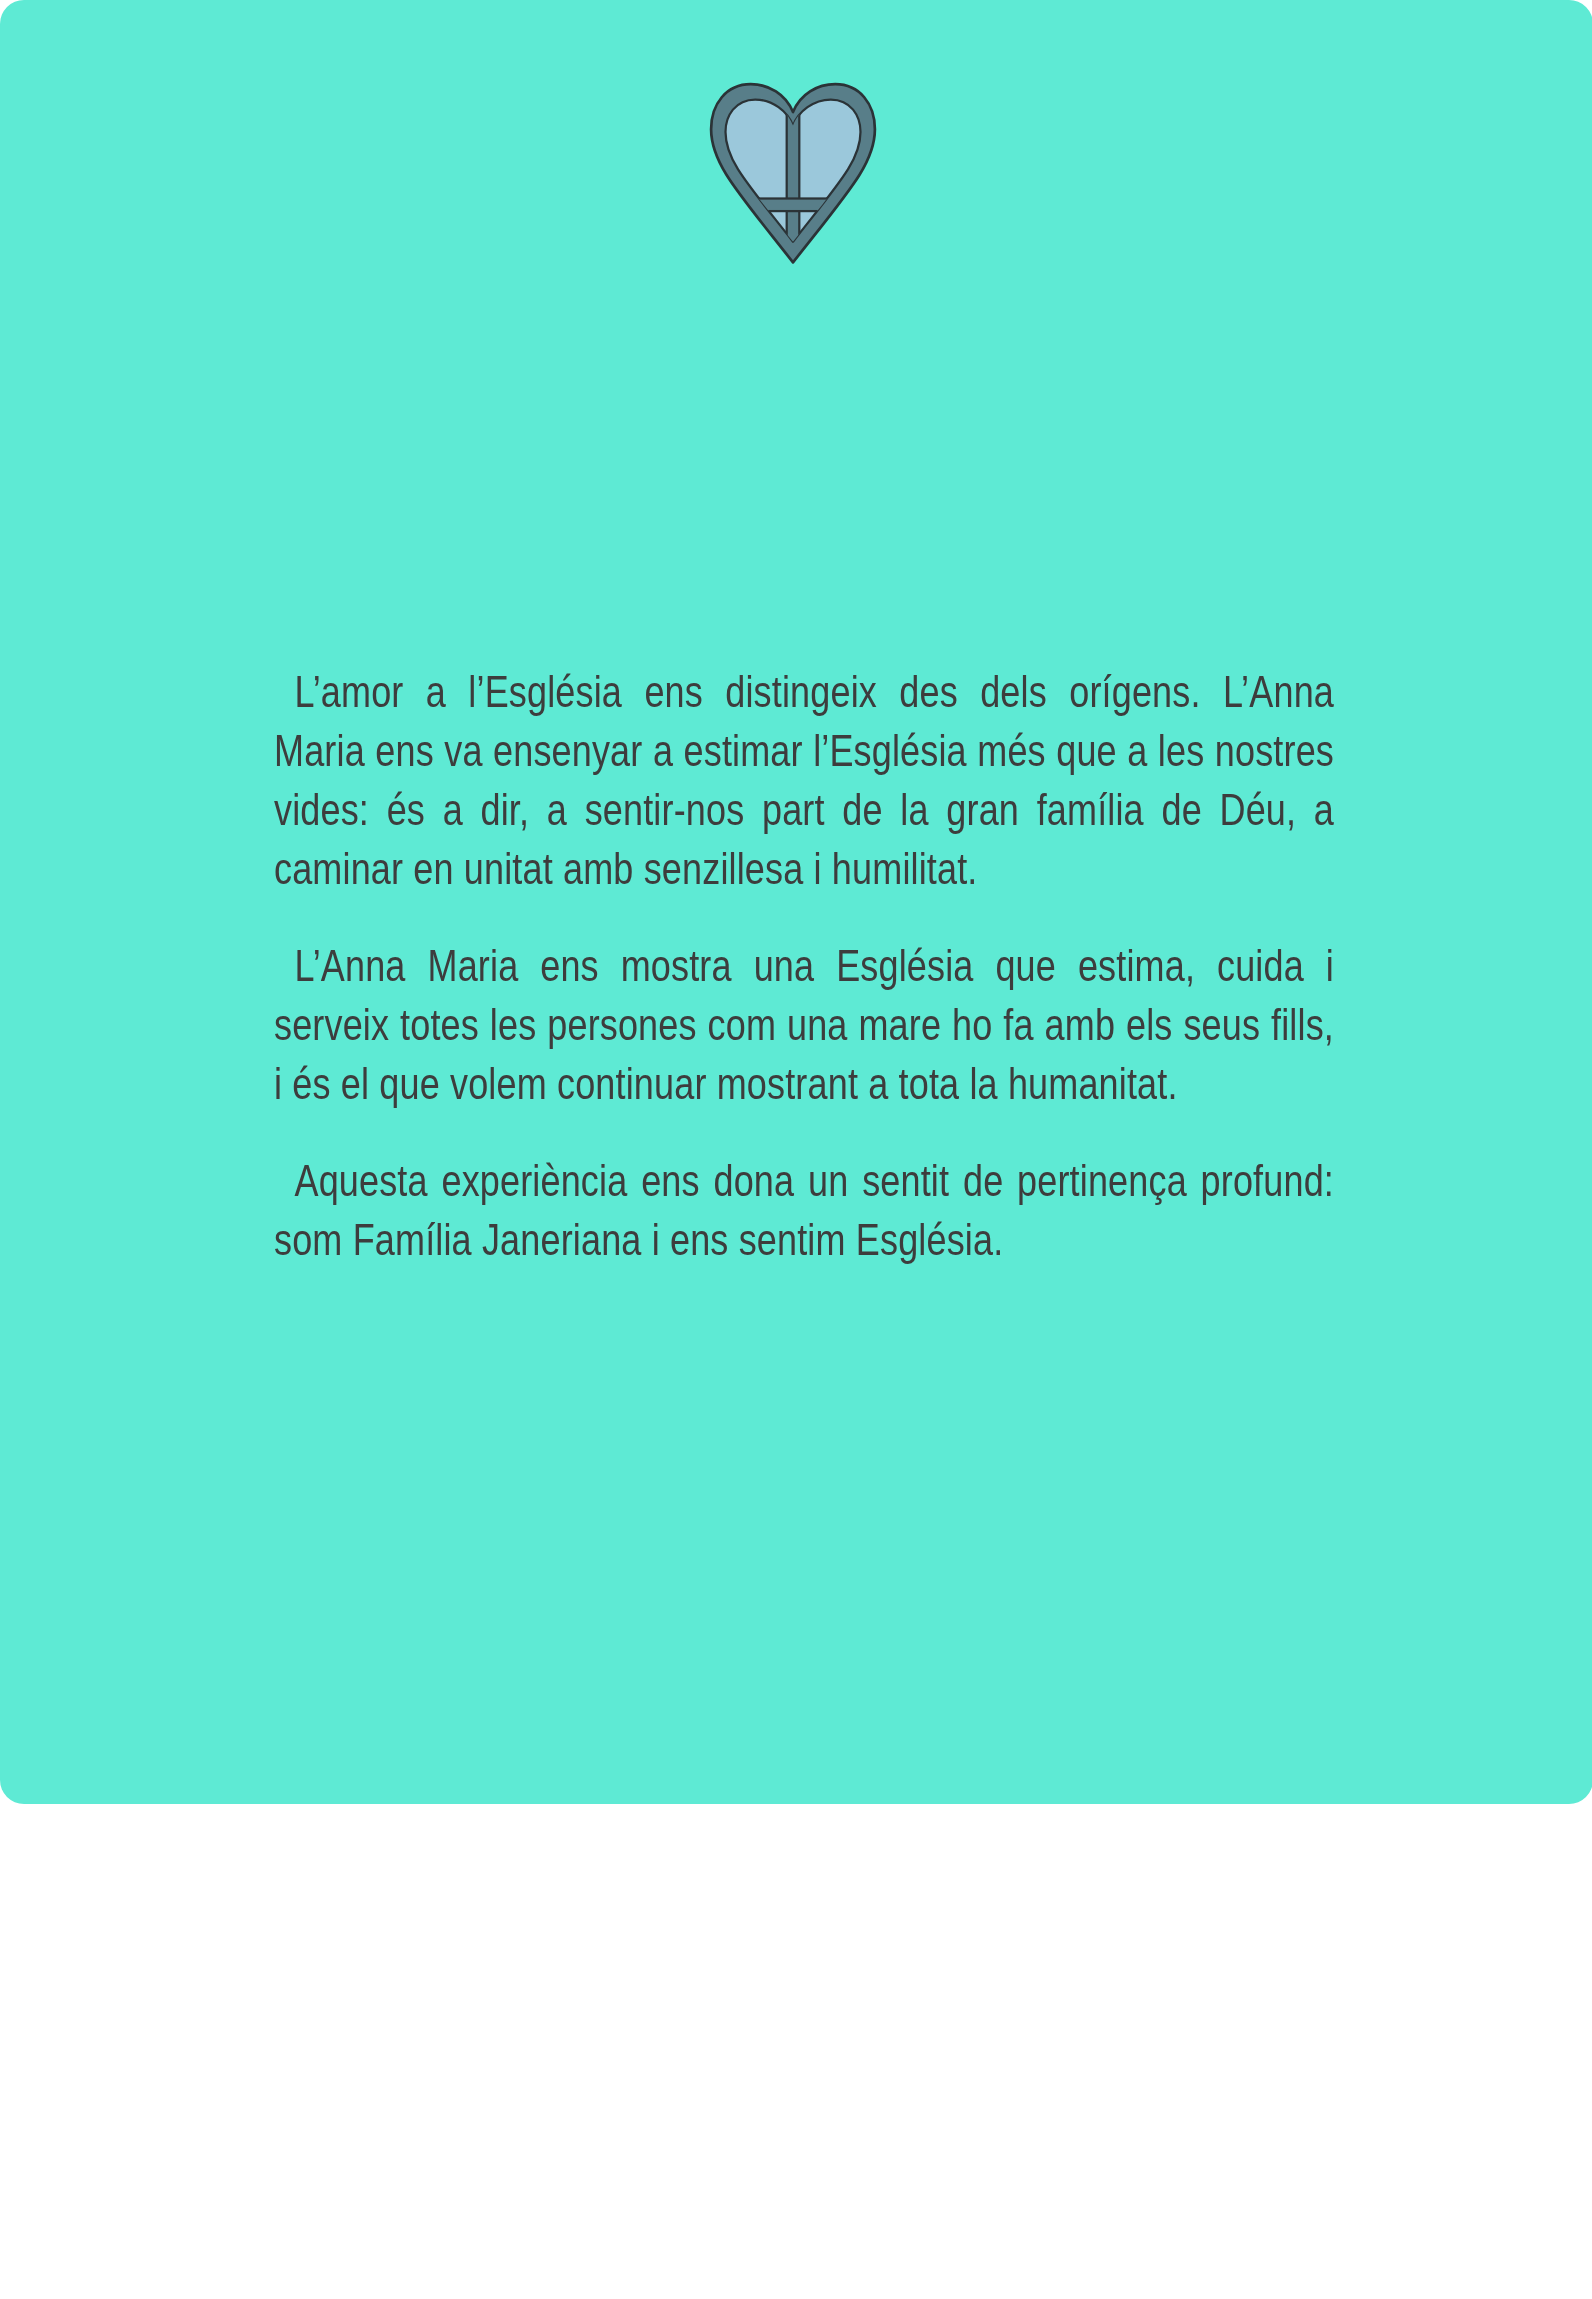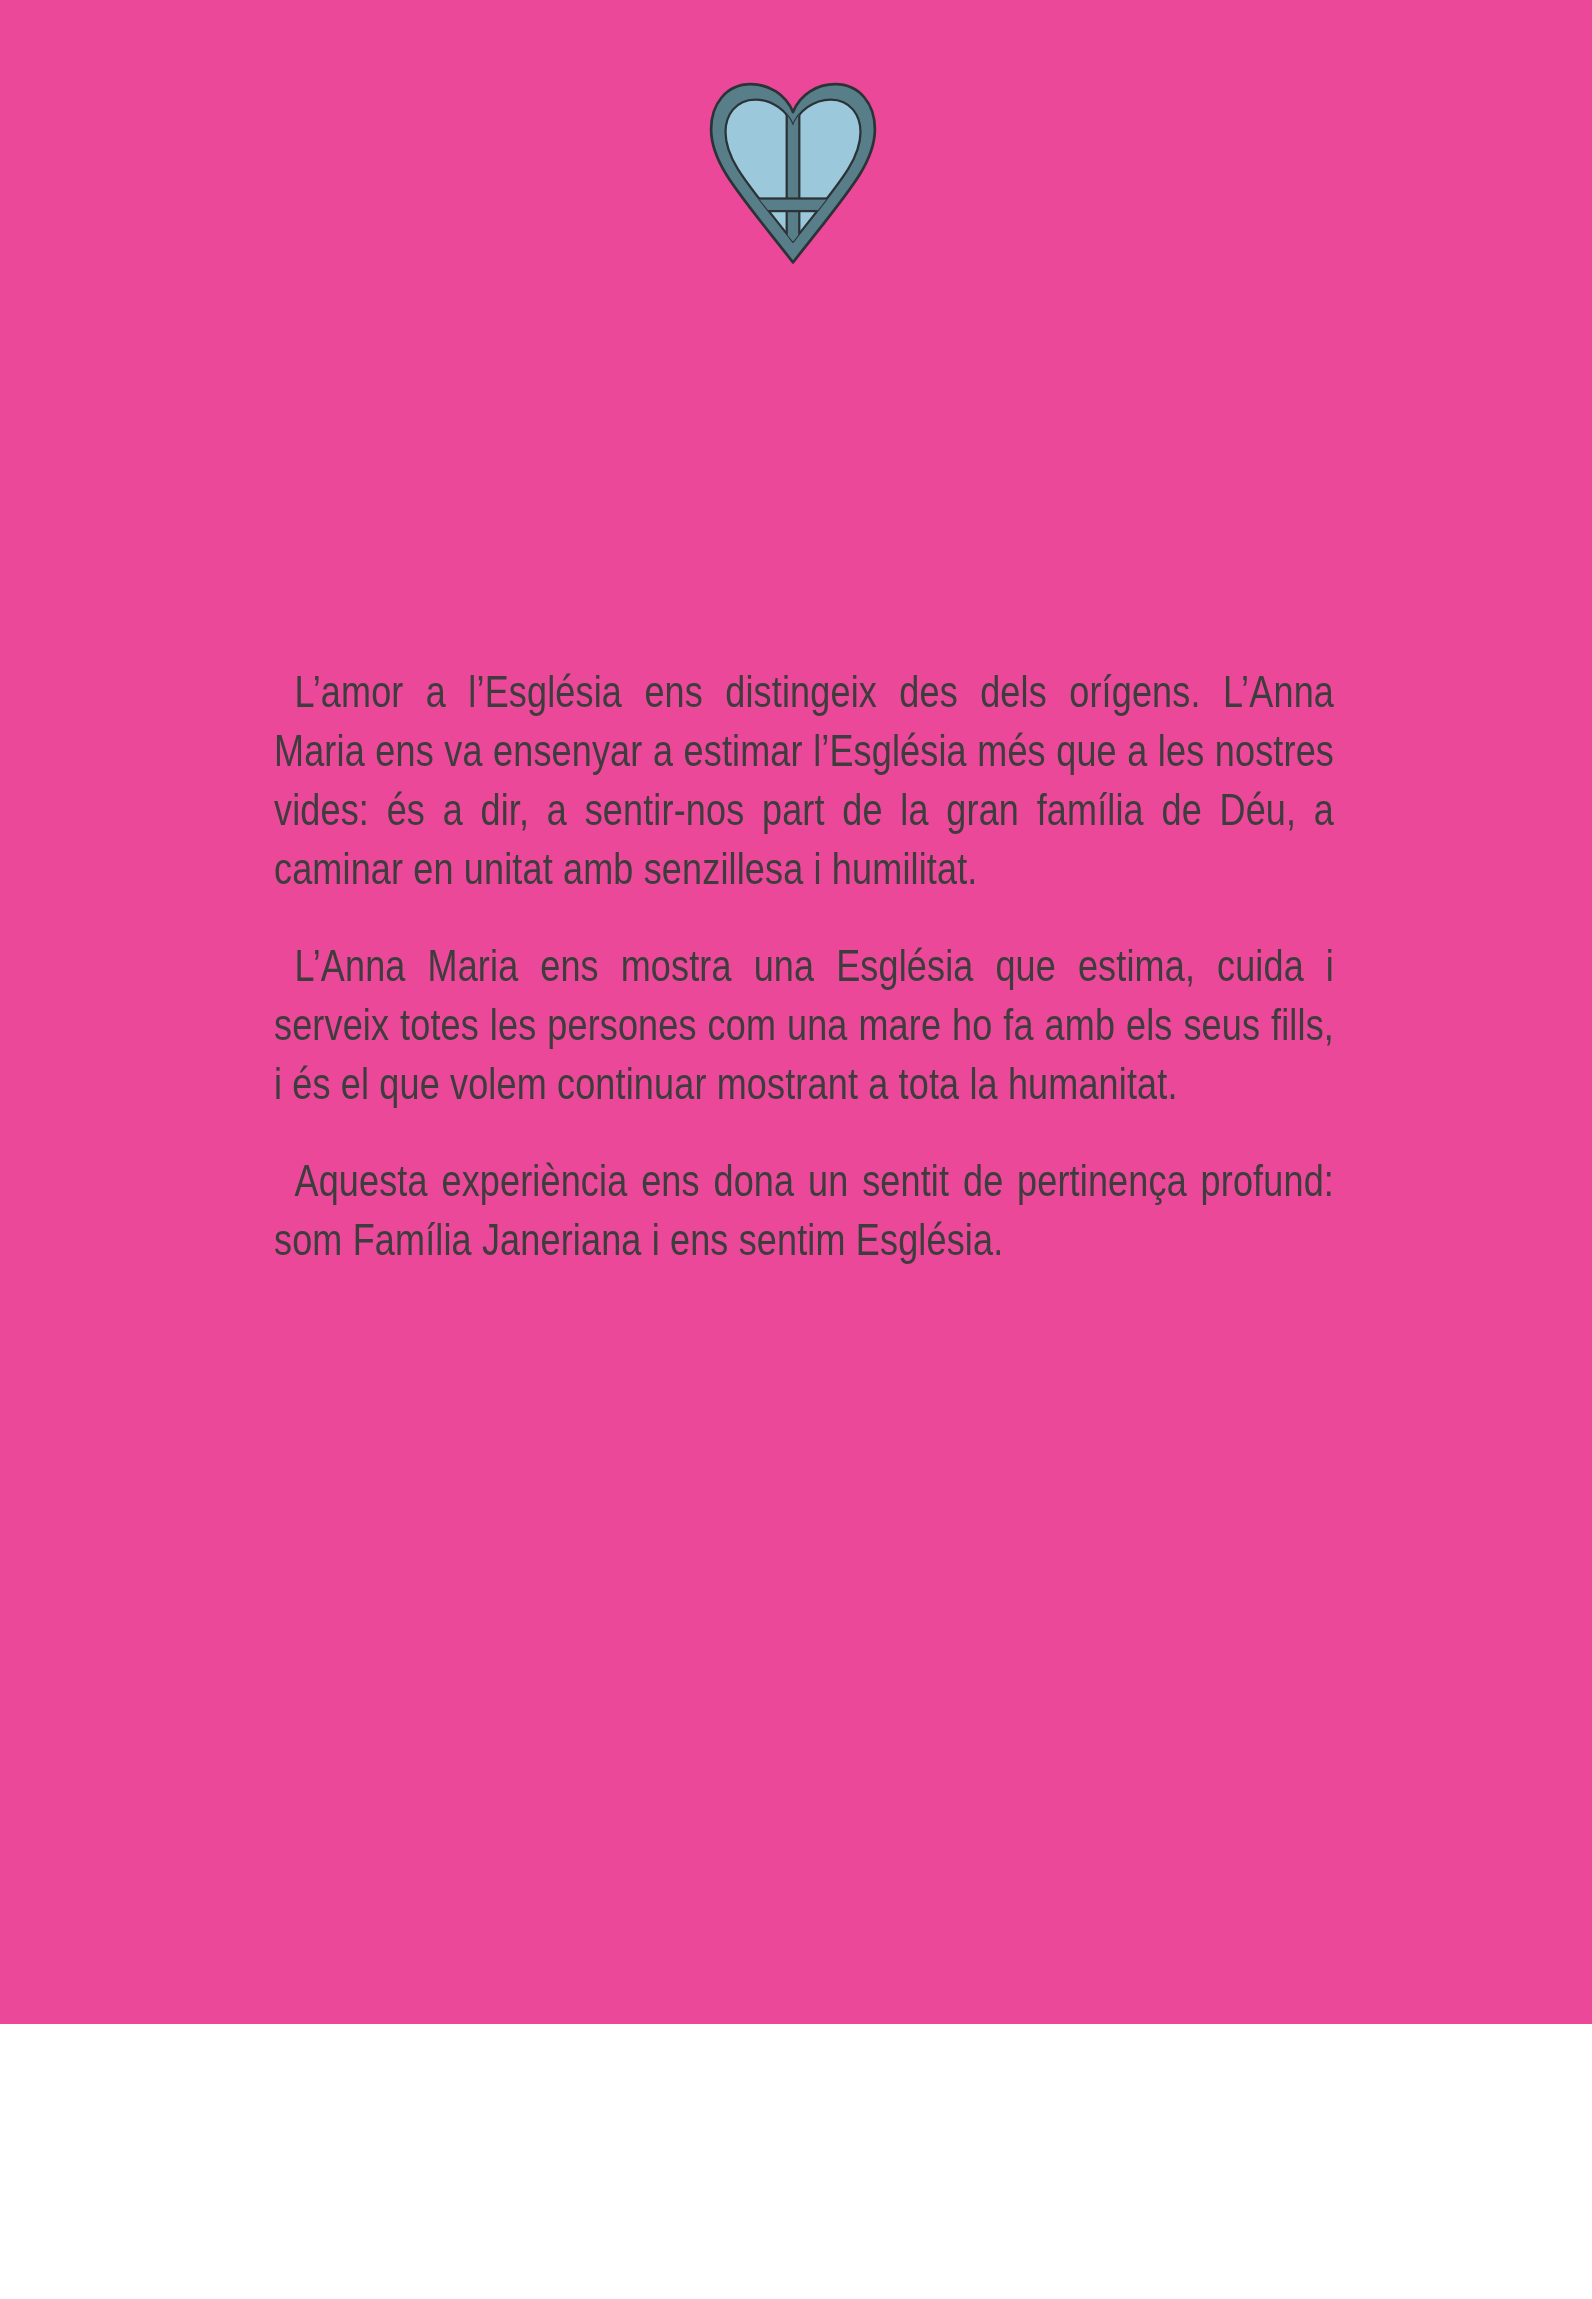--- a/index.html
+++ b/index.html
@@ -3,24 +3,25 @@
 <meta charset="utf-8">
 <style>
   html, body {
     margin: 0;
     padding: 0;
     background: #ffffff;
   }
   .page {
     position: relative;
     width: 1593px;
-    height: 2024px;
-    background: #ec4899;
+    height: 1804px;
+    background: #5eead4;
     overflow: hidden;
     font-family: "Liberation Sans", sans-serif;
+    border-radius: 24px;
   }
   .logo {
     position: absolute;
     left: 703px;
     top: 76px;
     width: 180px;
     height: 191px;
   }
   .logo svg { display: block; width: 100%; height: 100%; }
   .text-block {

